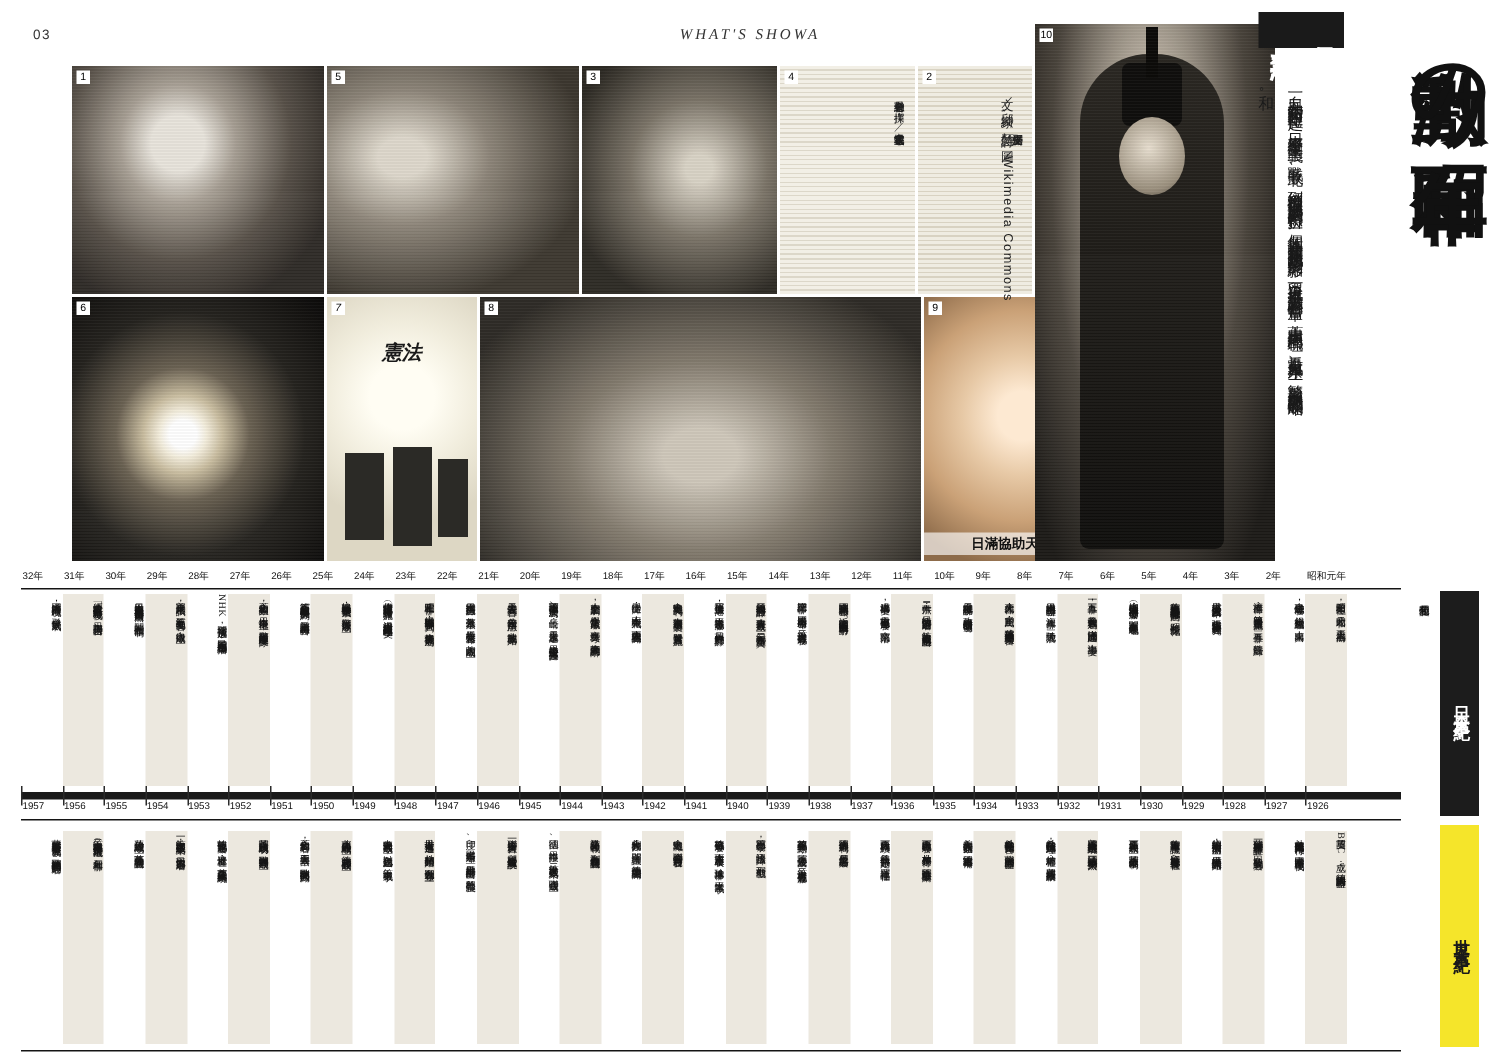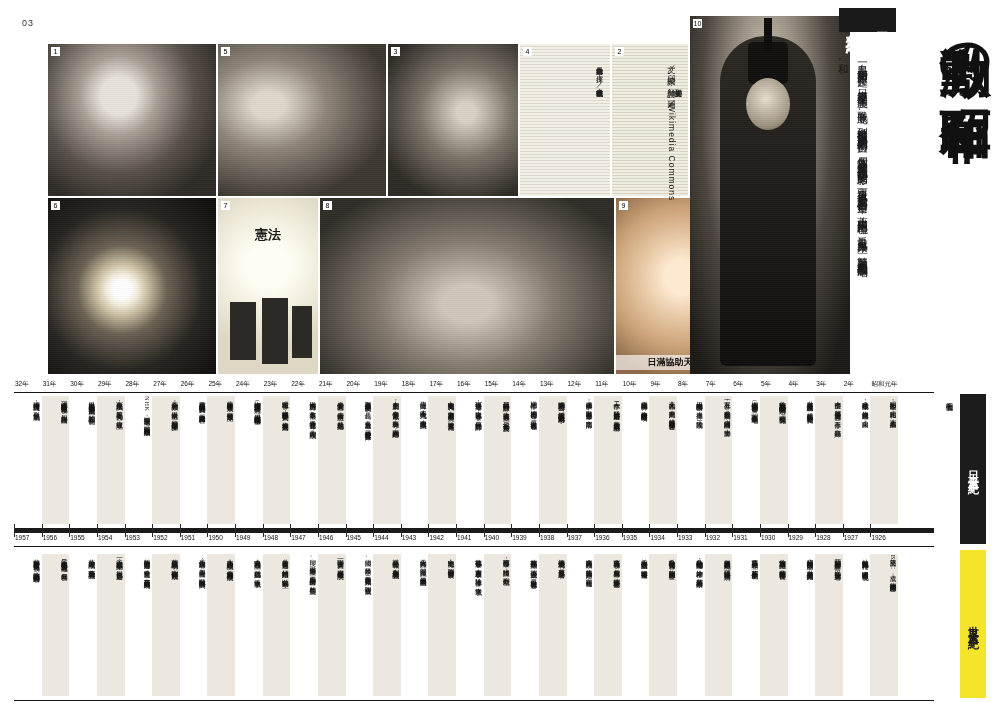--- a/index.html
+++ b/index.html
@@ -92,20 +92,21 @@
   }
   .tex-blast{
     background:
       radial-gradient(circle at 44% 52%, #ffffff 0 7%, #f3eddc 12%, #c9bda0 20%, #6b6253 34%, #25231f 62%, #0b0a09 100%),
       #070706;
   }
   .tex-poster{
     background:
       radial-gradient(circle at 50% 38%, #fffdf3 0 18%, #f0ecdc 42%, #ddd7c4 70%),
       linear-gradient(#f5f2e6,#e2ddcd);
+    font-style: italic;
   }
   .tex-yalta{
     background:
       radial-gradient(ellipse at 50% 60%, #cfc8bb 0 12%, #837b6e 42%, #2f2c27 85%),
       repeating-linear-gradient(75deg, rgba(255,255,255,.05) 0 5px, rgba(0,0,0,.07) 5px 11px),
       linear-gradient(#6a6359,#1c1a17);
   }
   .tex-family{
     background:
       radial-gradient(circle at 52% 45%, #fde9d2 0 14%, #e7c9a6 34%, #caa177 60%, #8d6b4a 88%),
@@ -167,20 +168,21 @@
   .col.shade{background:#ece8df;}
   .tick{position:absolute;width:1px;background:#2a2a2a;}
   .head-strip{position:absolute;left:14px;top:150px;width:920px;height:5px;background:#1a1a1a;}
 </style>
 </head>
 <body>
 
 <div class="page">
 
   <div class="pgnum">03</div>
+  <div class="runhead">WHAT'S SHOWA</div>
 
   <div class="mosaic">
     <div class="ph tex-portrait" style="left:0;top:0;width:168px;height:152px;">
       <div class="grain"></div>
         <div class="num">1</div>
     </div>
     <div class="ph tex-room" style="left:170px;top:0;width:168px;height:152px;">
       <div class="grain"></div>
         <div class="num">5</div>
     </div>

